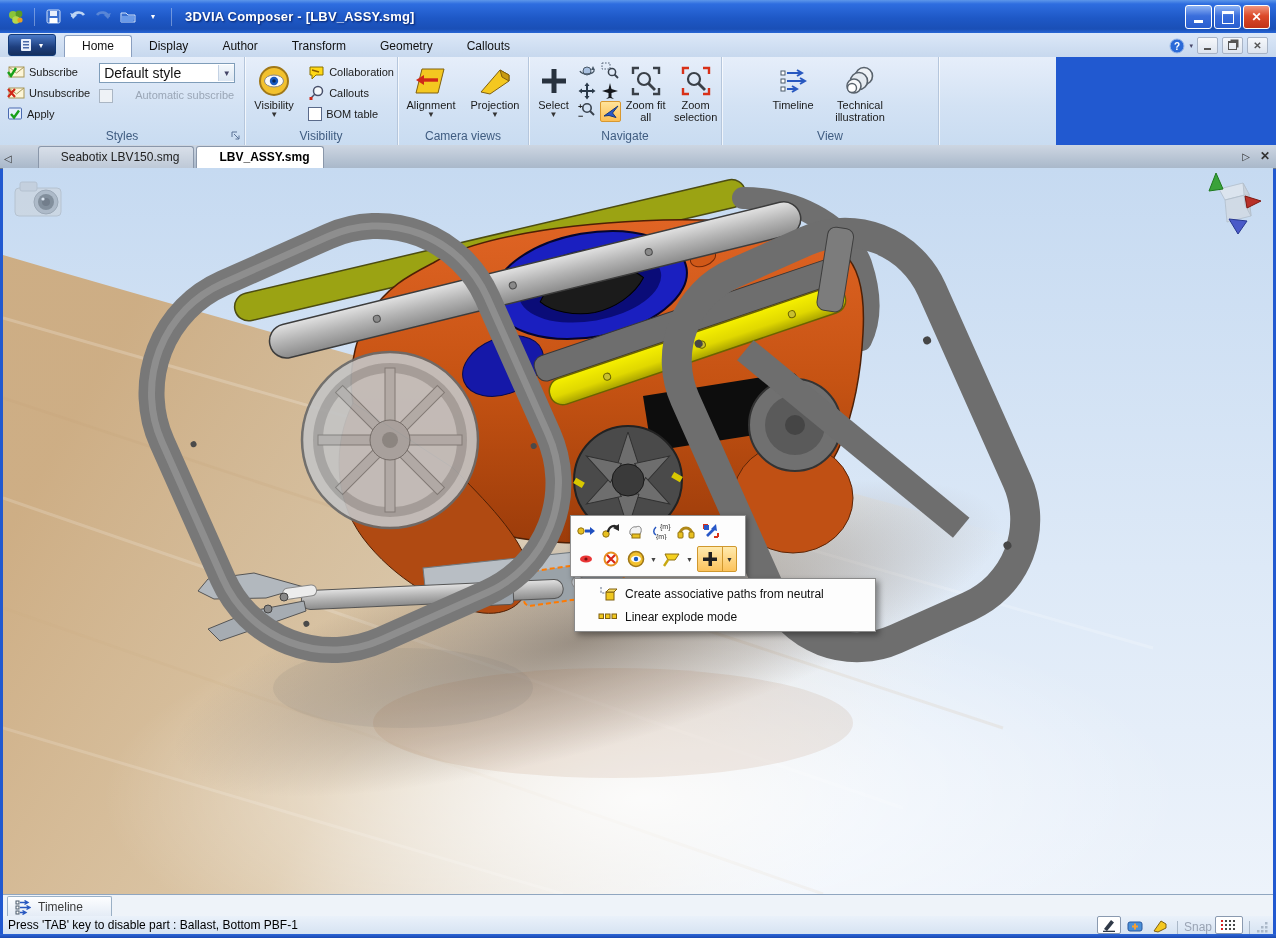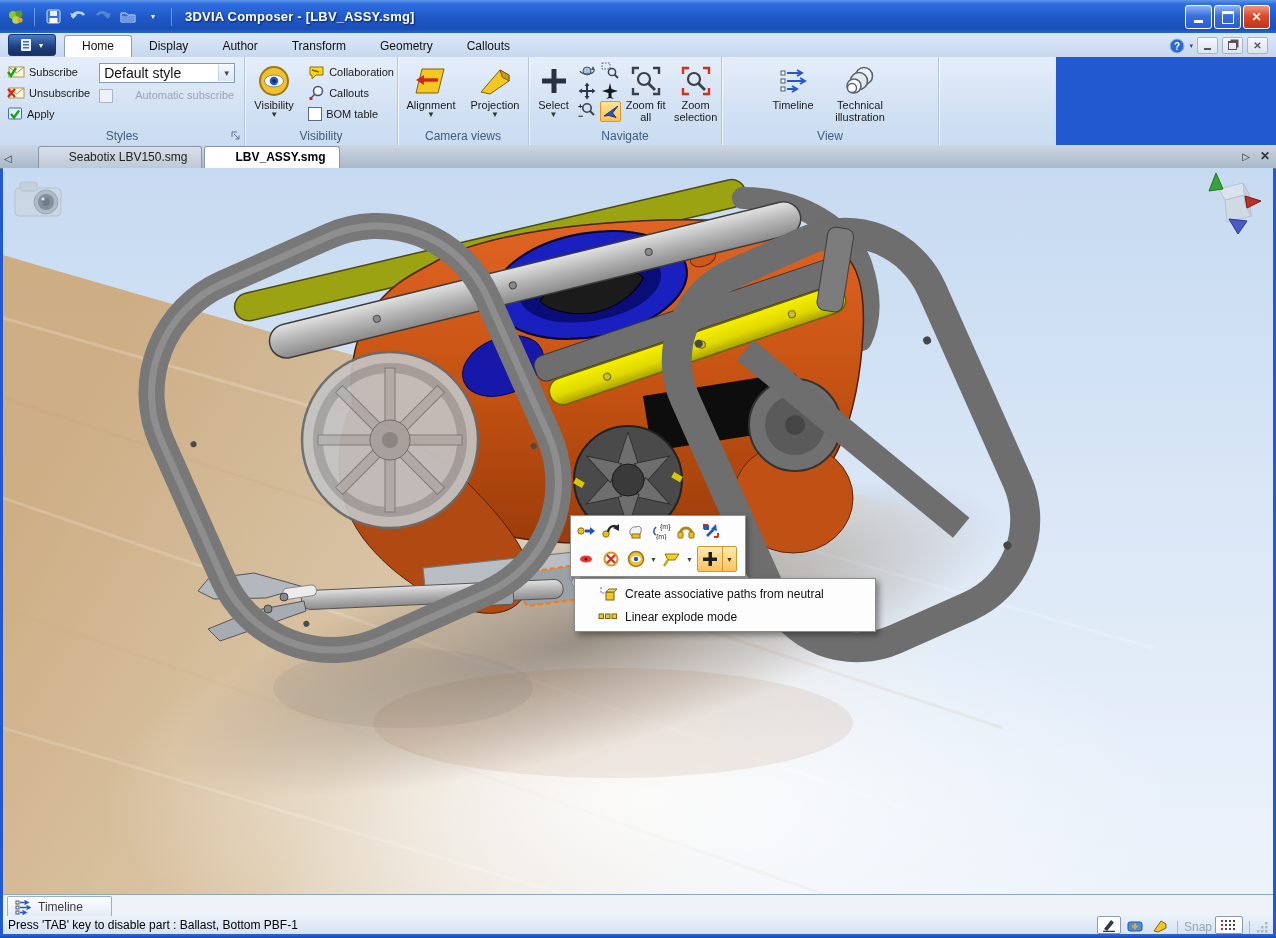--- a/index.html
+++ b/index.html
@@ -52,21 +52,21 @@
     display:flex;align-items:center;justify-content:center;font-size:8px;color:#446;}
   .chkrow{display:flex;align-items:flex-start;gap:22px;margin-top:6px;color:#9aa6b6;}
   .chkbox{width:12px;height:12px;border:1px solid #aab6c4;background:#eef2f6;}
   .chkbox.en{border-color:#5a6a8a;background:#fff;}
   .nbtn{width:19px;height:19px;display:flex;align-items:center;justify-content:center;border-radius:2px;}
   .nbtn.active{background:linear-gradient(#ffe39a,#fcbf55);border:1px solid #d89830;}
   
   #docbar{top:145px;left:0;width:1276px;height:23px;background:linear-gradient(180deg,#cdd6e2,#a9b8ca);
     display:flex;align-items:flex-end;border-bottom:1px solid #68788c;}
   .doc-arrow{font-size:10px;color:#333;padding:0 4px 4px 4px;}
-  .doctab{padding:3px 14px 4px 30px;font-size:12px;color:#222;background:linear-gradient(#d8dfe9,#bec9d7);
+  .doctab{padding:3px 14px 4px 22px;font-size:12px;color:#222;background:linear-gradient(#d8dfe9,#bec9d7);
     border:1px solid #8a97aa;border-bottom:none;border-radius:3px 3px 0 0;margin-right:2px;}
   .doctab.active{background:#fff;font-weight:bold;color:#000;}
   #docbar-right{position:absolute;right:6px;top:149px;display:flex;gap:10px;align-items:center;color:#333;}
   
   #viewport{top:168px;left:3px;width:1270px;height:726px;background:#cfe0f3;overflow:hidden;}
   
   #float-toolbar{left:567px;top:347px;width:166px;height:56px;background:#fdfdfd;border:1px solid #8f8f8f;
     box-shadow:2px 2px 5px rgba(0,0,0,.35);display:flex;flex-direction:column;justify-content:space-around;padding:2px 4px;}
   .ft-row{display:flex;align-items:center;gap:3px;}
   .ft-btn{width:22px;height:22px;display:flex;align-items:center;justify-content:center;border-radius:2px;}

